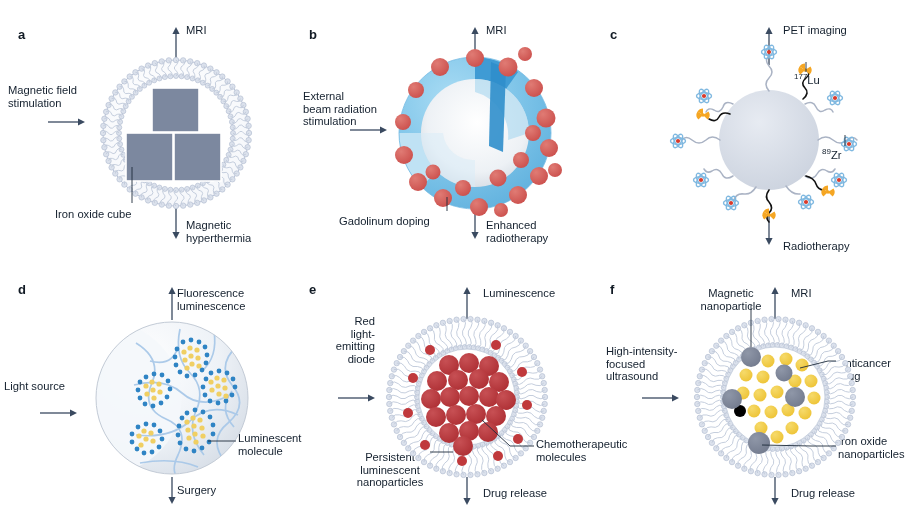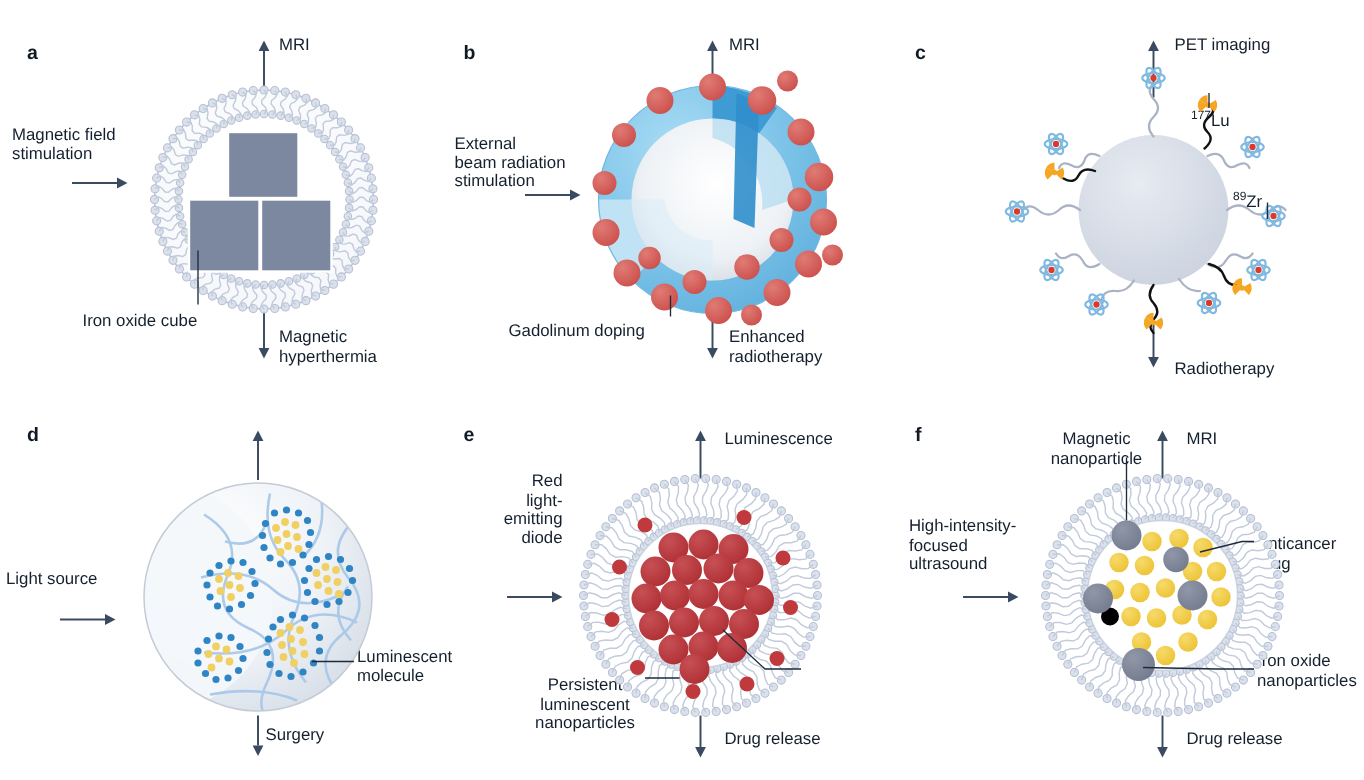--- a/index.html
+++ b/index.html
@@ -355,21 +355,21 @@
 
   <div class="panel" style="left:606px;top:0;width:303px;height:265px;">
     <div class="plabel" style="left:4px;top:27px;">c</div>
 
     <div class="cap" style="left:177px;top:24px;width:110px;">PET imaging</div>
     <div class="cap" style="left:177px;top:240px;width:100px;">Radiotherapy</div>
 
     <div class="cap" style="left:188px;top:58px;width:64px;">
       <span style="font-size:8px;vertical-align:super;text-align:right;">177</span><span>Lu</span>
     </div>
-    <div class="cap" style="left:216px;top:112px;width:60px;">
+    <div class="cap" style="left:216px;top:133px;width:60px;">
       <span style="font-size:8px;vertical-align:super;">89</span><span>Zr</span>
     </div>
 
     <svg class="stage" width="303" height="265" style="left:0;top:0;">
       <defs>
         <radialGradient id="cCore" cx="40%" cy="32%" r="76%">
           <stop offset="0%" stop-color="#e7ebf2"></stop>
             <stop offset="100%" stop-color="#cbd2de"></stop>
         </radialGradient>
         <g id="atomIcon">
@@ -433,20 +433,22 @@
 
       <line x1="200" y1="72" x2="200" y2="62" stroke="#1d2a3a" stroke-width="0.9"></line>
       <polyline points="239,135 239,146" fill="none" stroke="#1d2a3a" stroke-width="0.9"></polyline>
     </svg>
   </div>
 
   <div class="panel" style="left:0;top:265px;width:303px;height:255px;">
     <div class="plabel" style="left:18px;top:17px;">d</div>
 
     <div class="cap" style="left:4px;top:115px;width:96px;text-align:left;">Light source</div>
+    <div class="cap" style="left:177px;top:22px;width:110px;">Fluorescence
+luminescence</div>
     <div class="cap" style="left:177px;top:219px;width:90px;">Surgery</div>
     <div class="cap" style="left:238px;top:167px;width:80px;">Luminescent
 molecule</div>
 
     <svg class="stage" width="303" height="255" style="left:0;top:0;">
       <defs>
         <radialGradient id="dSphere" cx="30%" cy="28%" r="82%">
           <stop offset="0%" stop-color="#ffffff"></stop>
             <stop offset="62%" stop-color="#eef2f7"></stop>
             <stop offset="100%" stop-color="#d7dee7"></stop>
@@ -634,20 +636,22 @@
 
     <div class="cap" style="left:2px;top:50px;width:70px;text-align:right;">Red
 light-
 emitting
 diode</div>
     <div class="cap" style="left:180px;top:22px;width:110px;">Luminescence</div>
     <div class="cap" style="left:180px;top:222px;width:100px;">Drug release</div>
     <div class="cap" style="left:32px;top:186px;width:110px;text-align:center;">Persistent
 luminescent
 nanoparticles</div>
+    <div class="cap" style="left:233px;top:173px;width:90px;text-align:left;">Chemotherapeutic
+molecules</div>
 
     <svg class="stage" width="303" height="255" style="left:0;top:0;">
       <defs>
         <radialGradient id="eDrug" cx="34%" cy="30%" r="80%">
           <stop offset="0%" stop-color="#c75054"></stop>
             <stop offset="100%" stop-color="#ad2e33"></stop>
         </radialGradient>
       </defs>
 
       <g stroke="#3a4a60" stroke-width="1.3" fill="none">

